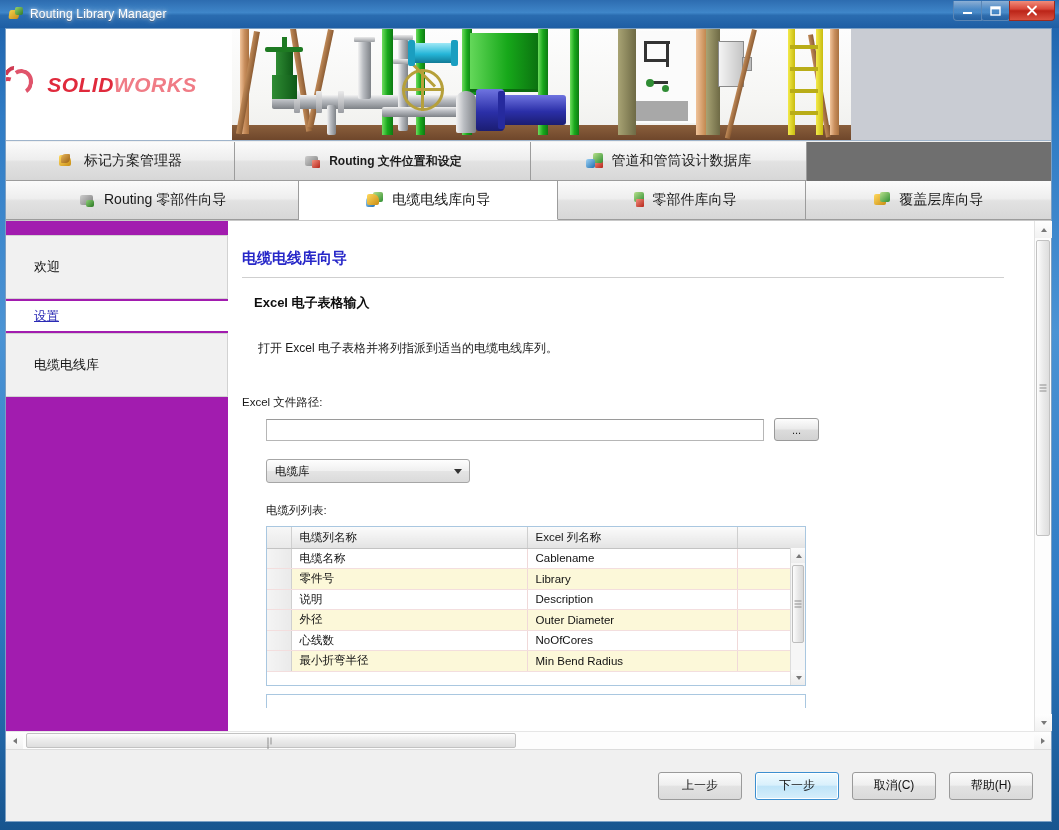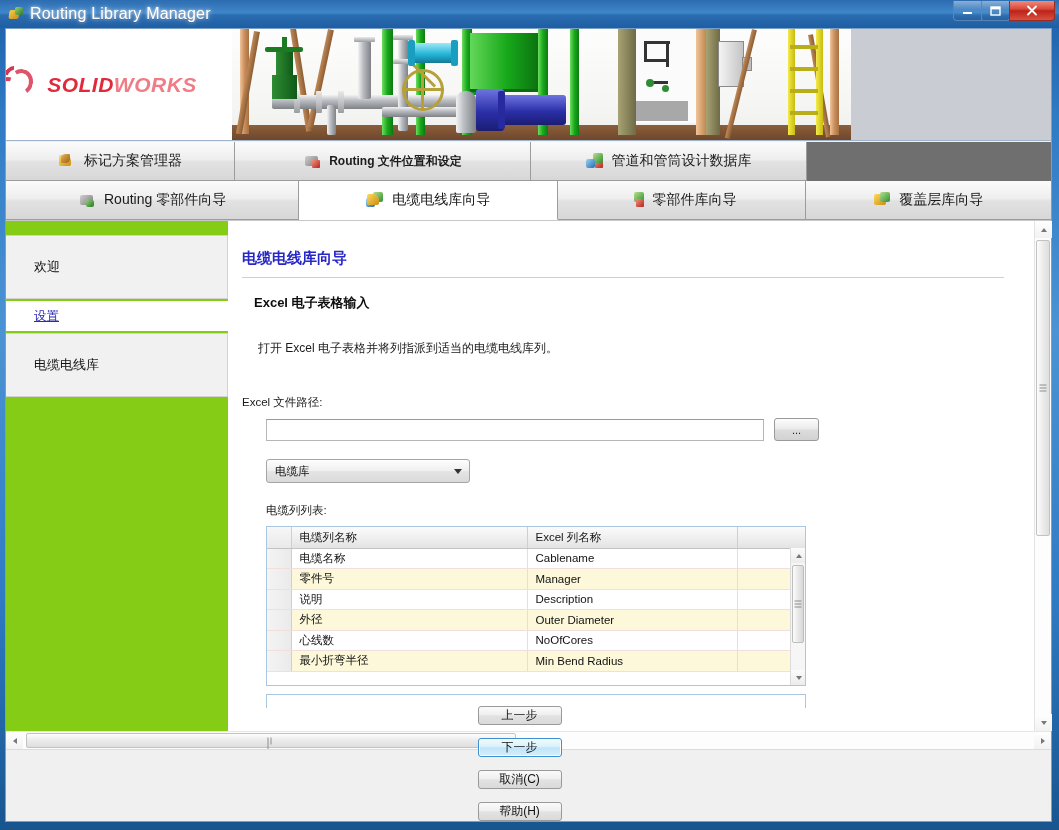--- a/index.html
+++ b/index.html
@@ -42,21 +42,21 @@
     border-radius: 2px 5px 2px 2px;
     transform: skewX(-8deg);
   }
   #title-icon .sh2 {
     position: absolute; left: 7px; top: 1px; width: 8px; height: 8px;
     background: linear-gradient(135deg, #9ad36a, #2f7a2a);
     border-radius: 2px;
   }
   #title-text {
     color: #ffffff;
-    font-size: 16px;
+    font-size: 12px;
     letter-spacing: .2px;
     text-shadow: 0 0 3px rgba(255,255,255,.75), 0 0 6px rgba(255,255,255,.5), 0 1px 0 rgba(0,0,0,.35);
     white-space: nowrap;
   }
   #wincontrols {
     position: absolute; right: 4px; top: 1px;
     display: flex; align-items: flex-start;
   }
   .wbtn {
     width: 29px; height: 20px;
@@ -176,21 +176,21 @@
   }
   #body-inner {
     position: absolute; left: 0; top: 0; right: 17px; bottom: 18px;
     display: flex;
     overflow: hidden;
   }
 
   
   #sidebar {
     width: 222px; flex: none;
-    background: #84cc16;
+    background: #a21caf;
     position: relative;
     padding-top: 14px;
     font-family: Liberation Mono, monospace;
   }
   .side-item {
     height: 64px;
     display: flex; align-items: center;
     padding-left: 28px;
     font-size: 13px; color: #111;
     background: #f1f1f1;
@@ -380,21 +380,21 @@
   }
   .bh-grip { position:absolute; left:50%; top:50%; transform: translate(-50%,-50%); width:7px; height:7px; }
   .bh-grip i { display:block; width:1px; height:7px; background:#8e8e8e; float:left; margin-right:2px; }
 
   
   #footer {
     position: absolute; left: 0; right: 0; bottom: 0; height: 72px;
     background: #f0f0f0;
     border-top: 1px solid #dcdcdc;
     display: flex; align-items: center; justify-content: flex-end;
-    padding-right: 18px; gap: 13px; flex-direction: column;
+    padding-right: 18px; gap: 13px;
   }
   .fbtn {
     width: 84px; height: 28px;
     border: 1px solid #9a9a9a;
     border-radius: 3px;
     background: linear-gradient(to bottom,#fbfbfb 0%,#efefef 46%,#e2e2e2 52%,#dadada 100%);
     font-size: 12px; color: #111;
     display:flex; align-items:center; justify-content:center;
     cursor: default;
   }
@@ -646,21 +646,21 @@
                 <tbody>
                   <tr class="norm">
                     <td class="rowhdr"></td>
                     <td>电缆名称</td>
                     <td>Cablename</td>
                     <td></td>
                   </tr>
                   <tr class="alt">
                     <td class="rowhdr"></td>
                     <td>零件号</td>
-                    <td>Manager</td>
+                    <td>Library</td>
                     <td></td>
                   </tr>
                   <tr class="norm">
                     <td class="rowhdr"></td>
                     <td>说明</td>
                     <td>Description</td>
                     <td></td>
                   </tr>
                   <tr class="alt">
                     <td class="rowhdr"></td>

